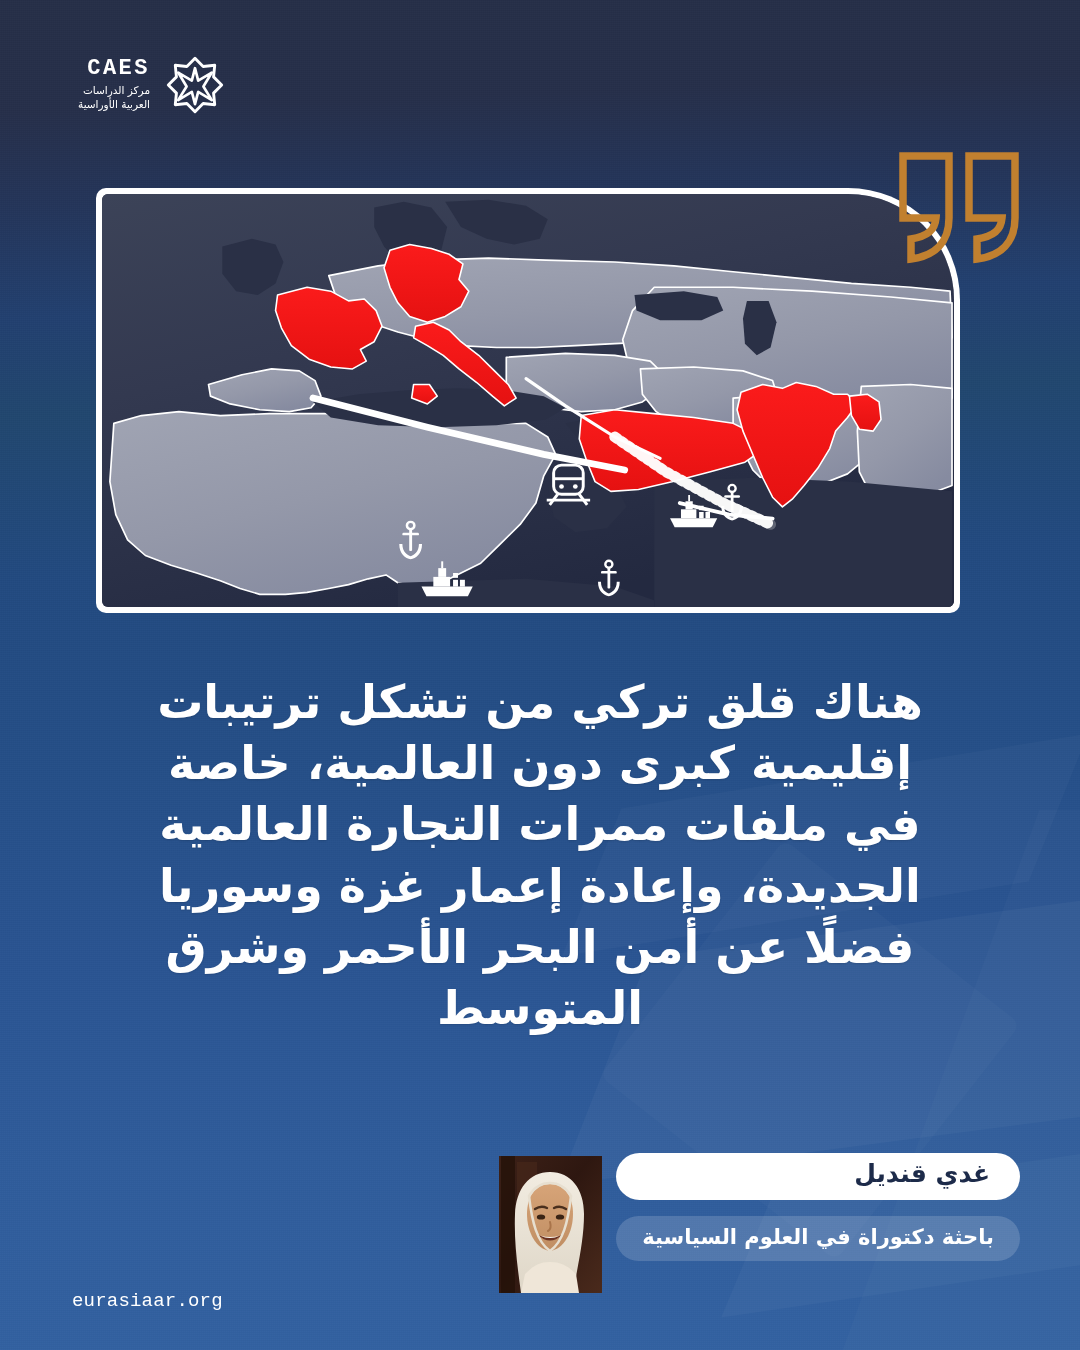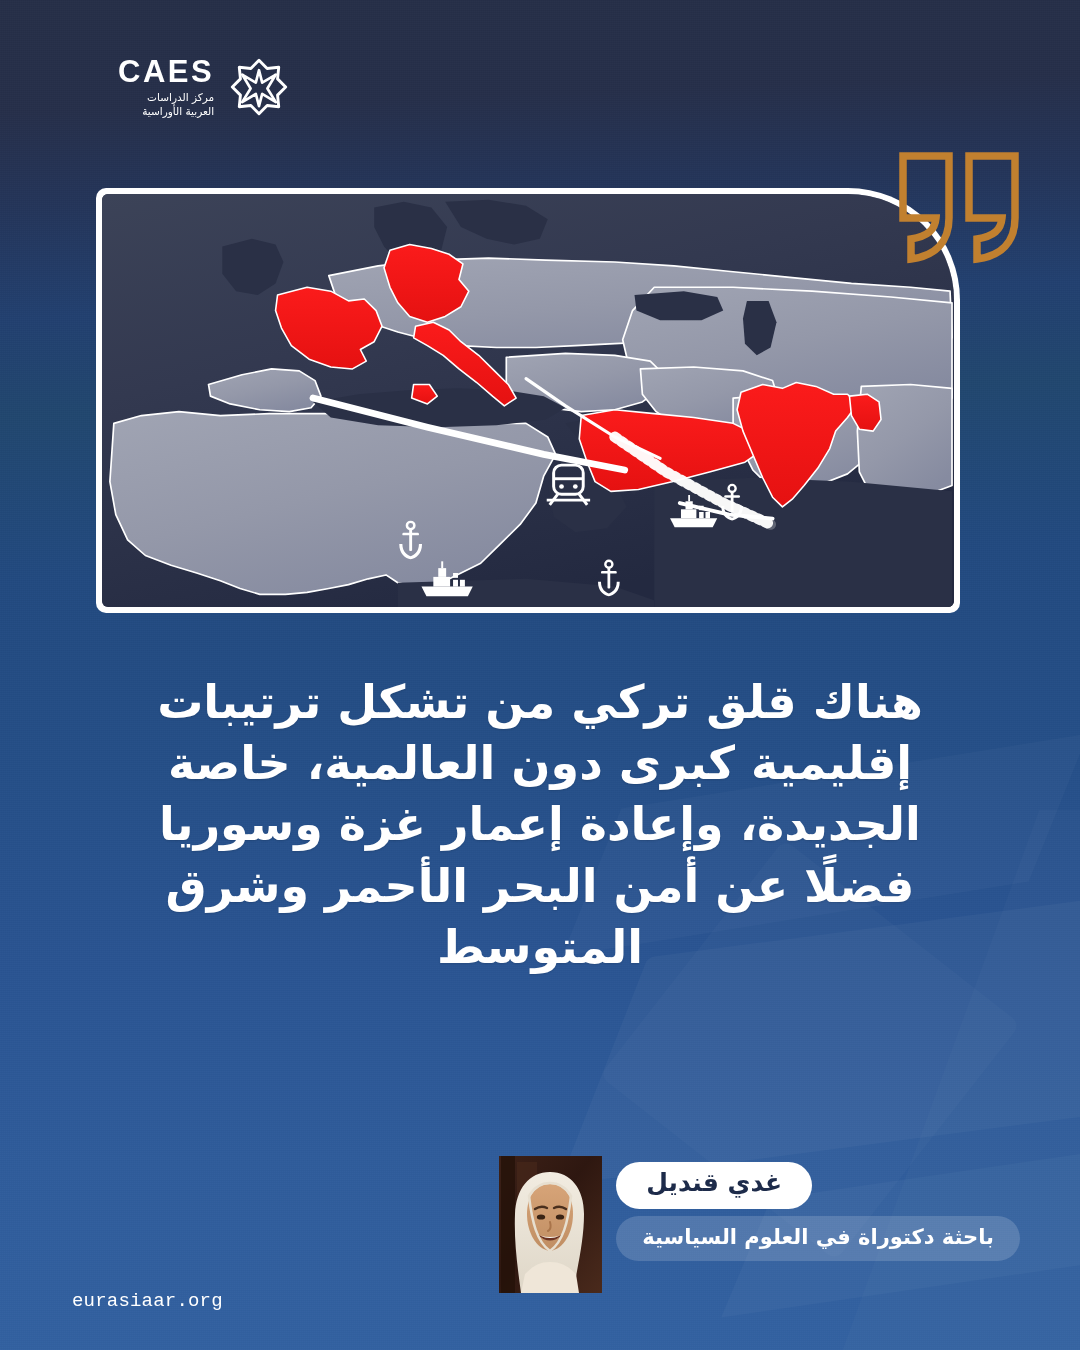--- a/index.html
+++ b/index.html
@@ -57,24 +57,23 @@
            transform:skewX(-20deg); background:rgba(255,255,255,.02); }
 
   
   #logo {
     position:absolute; top:56px; left:78px;
     display:flex; align-items:center; gap:16px;
     direction:ltr;
   }
   #logo-text { display:flex; flex-direction:column; align-items:flex-end; }
   #logo-caes {
-    color:#fff; font-weight:bold; font-size:31px;
+    color:#fff; font-weight:bold; font-size:22px;
     letter-spacing:2.5px; line-height:1;
-    font-family:Liberation Sans, sans-serif;
-    margin-left:40px;
+    font-family:Liberation Mono, monospace;
   }
   #logo-ar1, #logo-ar2 {
     color:#fff; font-size:10.5px; line-height:1.32;
     font-family:"DejaVu Sans", sans-serif; direction:rtl;
     letter-spacing:.3px; font-weight:normal;
   }
   #logo-ar1 { margin-top:4px; }
   #logo-mark { width:58px; height:58px; }
 
   
@@ -122,21 +121,21 @@
   #quote .ln { display:block; white-space:nowrap; }
 
   
   #attrib {
     position:absolute;
     right:60px; bottom:57px;
     display:flex; align-items:flex-end; gap:14px;
     z-index:6;
   }
   #attrib-texts {
-    display:flex; flex-direction:column; align-items:flex-end; gap:7px;
+    display:flex; flex-direction:column; gap:16px;
     padding-bottom:32px;
   }
   #name-pill {
     background:#ffffff; color:#1d2b4a;
     font-weight:bold; font-size:25px;
     padding:7px 30px 11px;
     border-radius:40px;
     font-family:"DejaVu Sans", sans-serif;
     line-height:1.15; white-space:nowrap;
   }
@@ -381,20 +380,21 @@
           <line x1="-11" y1="9" x2="-19" y2="20"></line>
           <line x1="11" y1="9" x2="19" y2="20"></line>
         </g>
       </svg>
     </div>
   </div>
 
   <div id="quote">
     <span class="ln">هناك قلق تركي من تشكل ترتيبات</span>
     <span class="ln">إقليمية كبرى دون العالمية، خاصة</span>
+    <span class="ln">في ملفات ممرات التجارة العالمية</span>
     <span class="ln">الجديدة، وإعادة إعمار غزة وسوريا</span>
     <span class="ln">فضلًا عن أمن البحر الأحمر وشرق</span>
     <span class="ln">المتوسط</span>
   </div>
 
   <div id="attrib">
     <div id="attrib-texts">
       <div id="name-pill">غدي قنديل</div>
       <div id="role-pill">باحثة دكتوراة في العلوم السياسية</div>
     </div>

